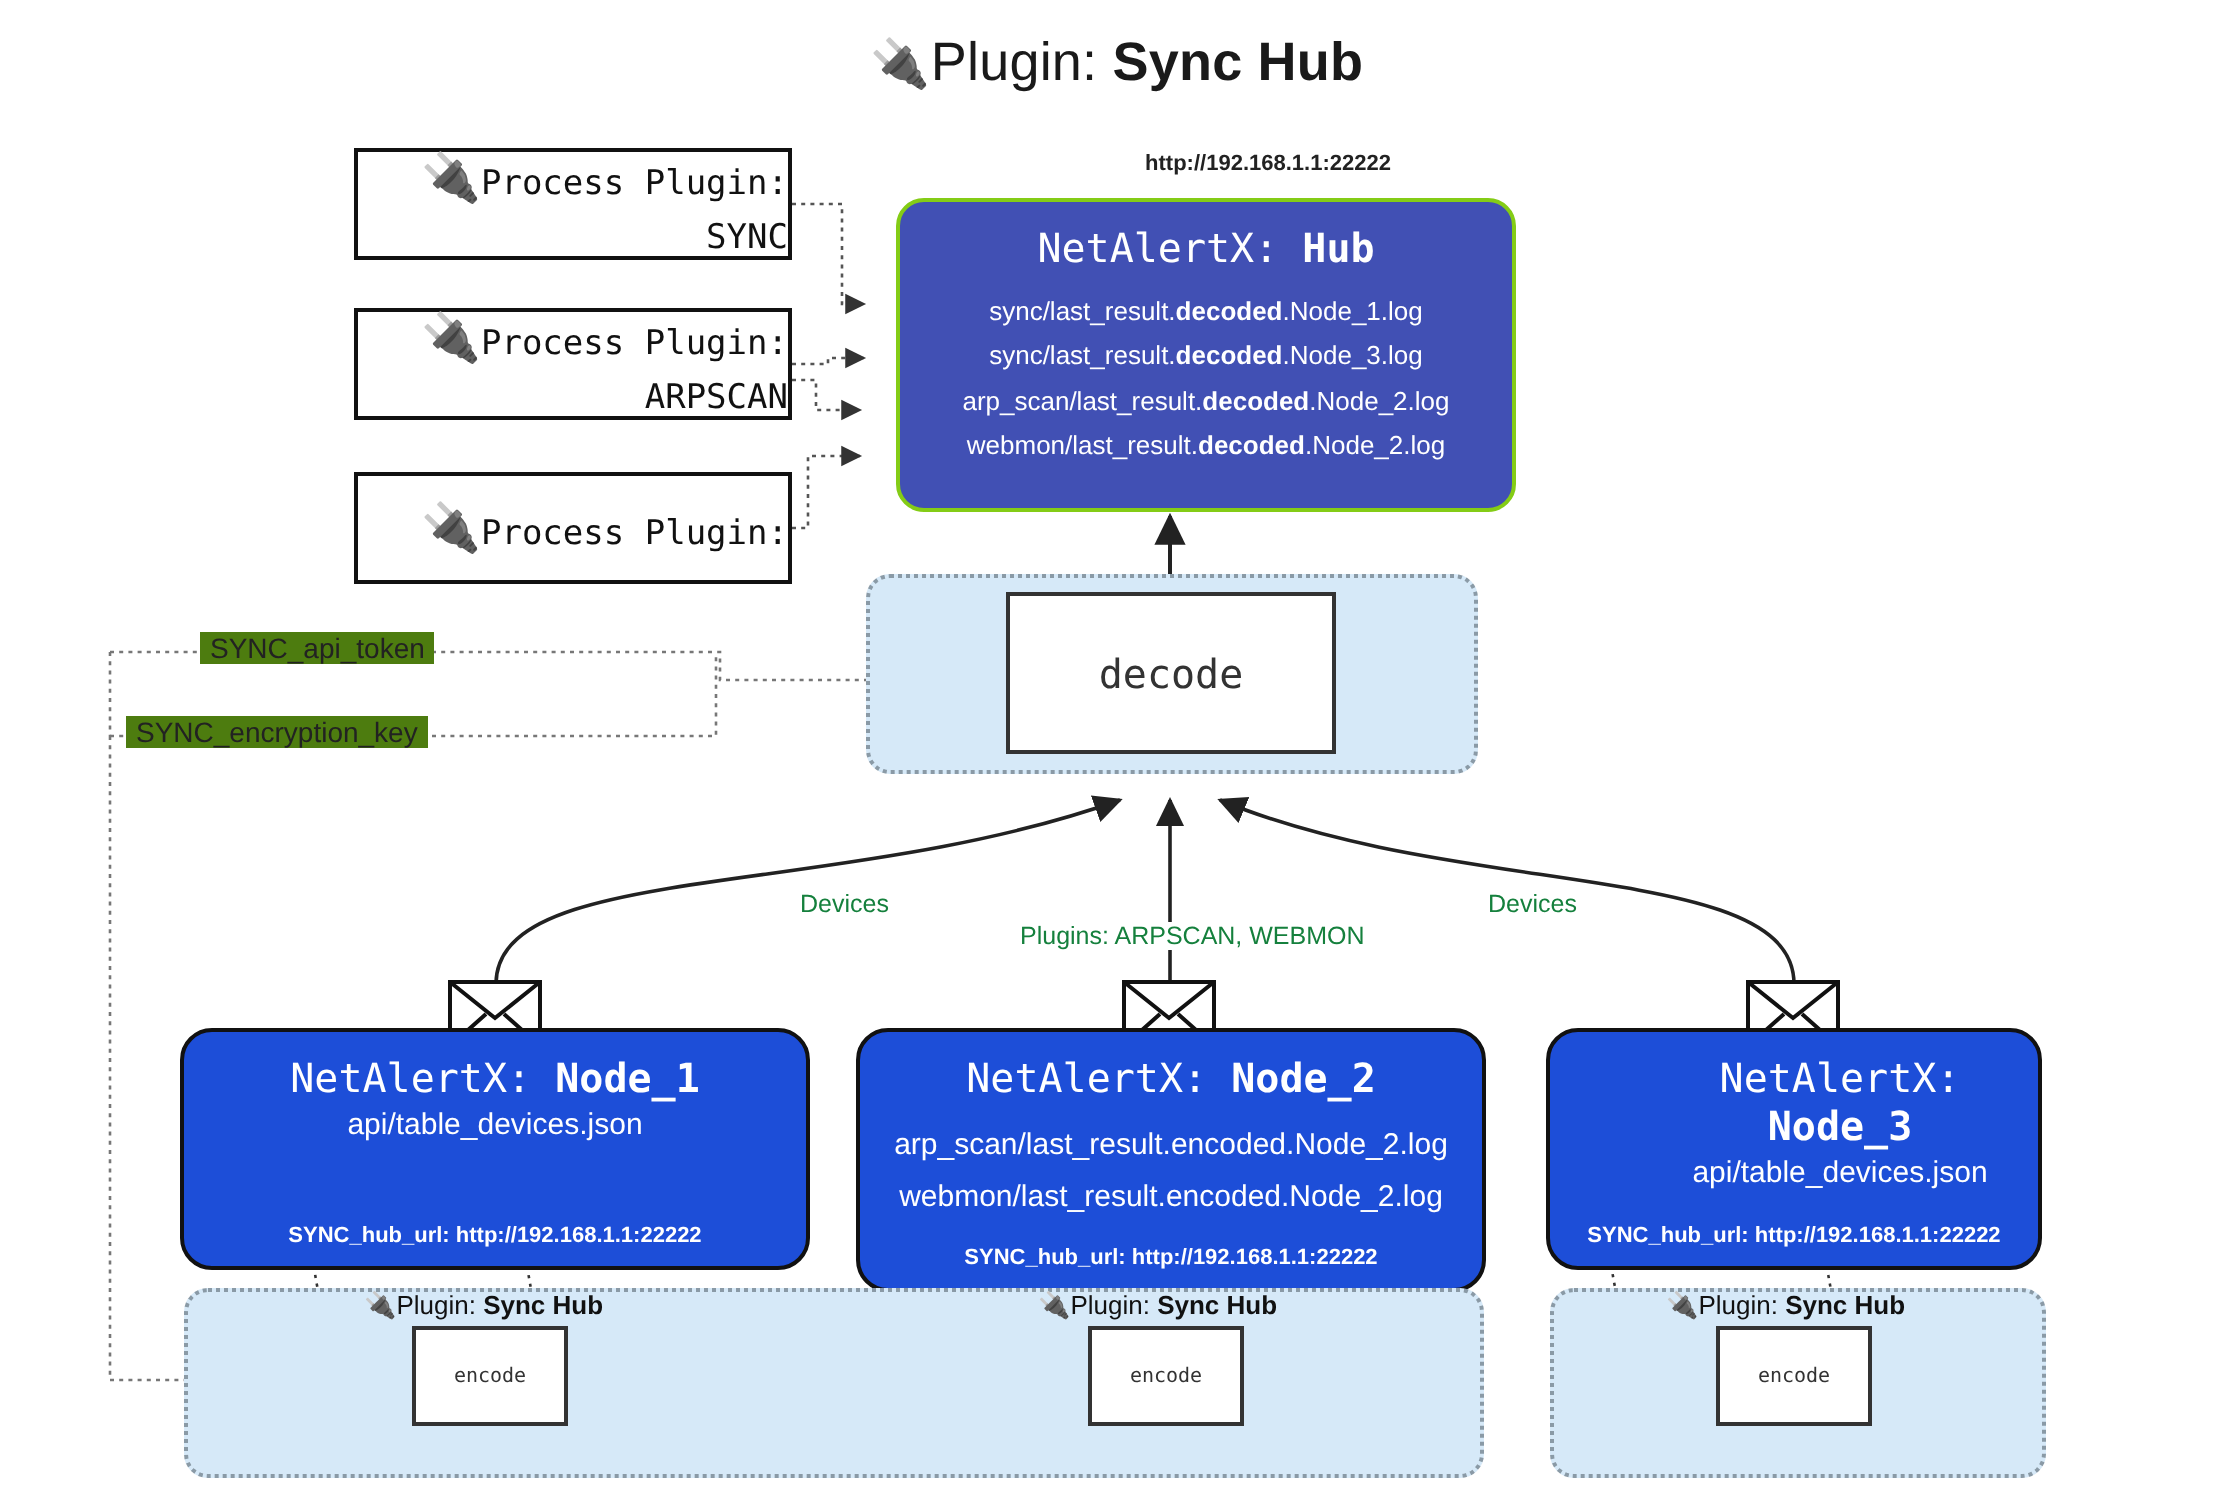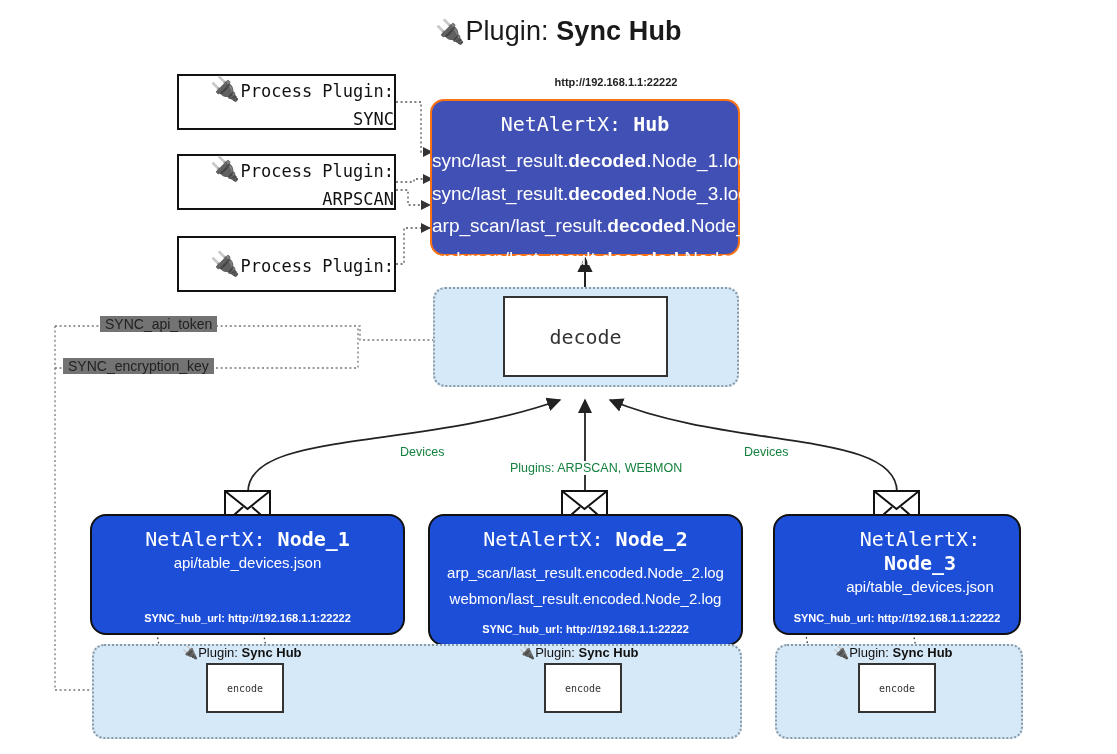--- a/index.html
+++ b/index.html
@@ -19,27 +19,27 @@
   .pbox{border:2px solid #111;background:#fff;text-align:center;
         font-family:"DejaVu Sans Mono","Liberation Mono",monospace;
         font-size:17px;color:#111;line-height:1.45;
         display:flex;flex-direction:column;justify-content:center;}
   .pbox .l1{white-space:nowrap;}
   .pbox .l2{white-space:nowrap;}
 
   
   .huburl{position:absolute;font-size:11px;font-weight:bold;color:#222;
           text-align:center;width:100%;}
-  .hub{background:#4150b4;border:2px solid #f97316;border-radius:14px;
+  .hub{background:#4150b4;border:2px solid #84cc16;border-radius:14px;
        color:#fff;text-align:center;padding-top:11px;
        box-sizing:border-box;}
   .hub .hd{font-family:"DejaVu Sans Mono","Liberation Mono",monospace;
            font-size:20px;margin-bottom:9px;}
   .hub .hd b{font-weight:bold;}
-  .hub .ln{font-size:19px;line-height:1.72;white-space:nowrap;}
+  .hub .ln{font-size:13px;line-height:1.72;white-space:nowrap;}
   .hub .ln b{font-weight:bold;}
 
   
   .lcont{background:#d6e9f8;border:2px dotted #8a9aa6;border-radius:12px;}
 
   .wbox{background:#fff;border:2px solid #333;
         display:flex;align-items:center;justify-content:center;
         font-family:"DejaVu Sans Mono","Liberation Mono",monospace;
         color:#333;}
   .wbox.big{font-size:20px;}
@@ -50,21 +50,21 @@
          color:#fff;text-align:center;box-sizing:border-box;padding-top:11px;}
   .ncard .nh{font-family:"DejaVu Sans Mono","Liberation Mono",monospace;
              font-size:20px;}
   .ncard .nh b{font-weight:bold;}
   .ncard .nl{font-size:15px;line-height:1.55;}
   .ncard .nurl{font-size:11px;font-weight:bold;position:absolute;
                left:0;width:100%;bottom:9px;}
 
   .caplbl{position:absolute;font-size:12.5px;color:#15803d;background:#fff;
           padding:0 4px;white-space:nowrap;}
-  .synclbl{position:absolute;font-size:14px;color:#222;background:#737373;
+  .synclbl{position:absolute;font-size:14px;color:#222;background:#4d7c0f;
            padding:0 5px;white-space:nowrap;}
   .plabel{position:absolute;font-size:13px;color:#111;white-space:nowrap;}
   .plabel b{font-weight:bold;}
 </style>
 </head>
 <body>
 
 <div id="stage">
 
   <div class="ttl">
@@ -145,21 +145,21 @@
 
   <div class="node pbox" style="left:177px;top:154px;width:219px;height:56px;">
     <div class="l1"><span class="plug">🔌</span><span>Process Plugin:</span></div>
     <div class="l2">ARPSCAN</div>
   </div>
 
   <div class="node pbox" style="left:177px;top:236px;width:219px;height:56px;">
     <div class="l1"><span class="plug">🔌</span><span>Process Plugin:</span></div>
   </div>
 
-  <div class="node" style="left:430px;top:76px;width:372px;height:185px;">
+  <div class="node" style="left:448px;top:76px;width:372px;height:185px;">
     <div class="huburl" style="top:0;">http://192.168.1.1:22222</div>
     <div class="hub" style="position:absolute;left:0;top:23px;width:310px;height:157px;">
       <div class="hd"><span>NetAlertX:</span> <b>Hub</b></div>
       <div class="ln"><span>sync/last_result.</span><b>decoded</b><span>.Node_1.log</span></div>
       <div class="ln"><span>sync/last_result.</span><b>decoded</b><span>.Node_3.log</span></div>
       <div class="ln"><span>arp_scan/last_result.</span><b>decoded</b><span>.Node_2.log</span></div>
       <div class="ln"><span>webmon/last_result.</span><b>decoded</b><span>.Node_2.log</span></div>
     </div>
   </div>
 

